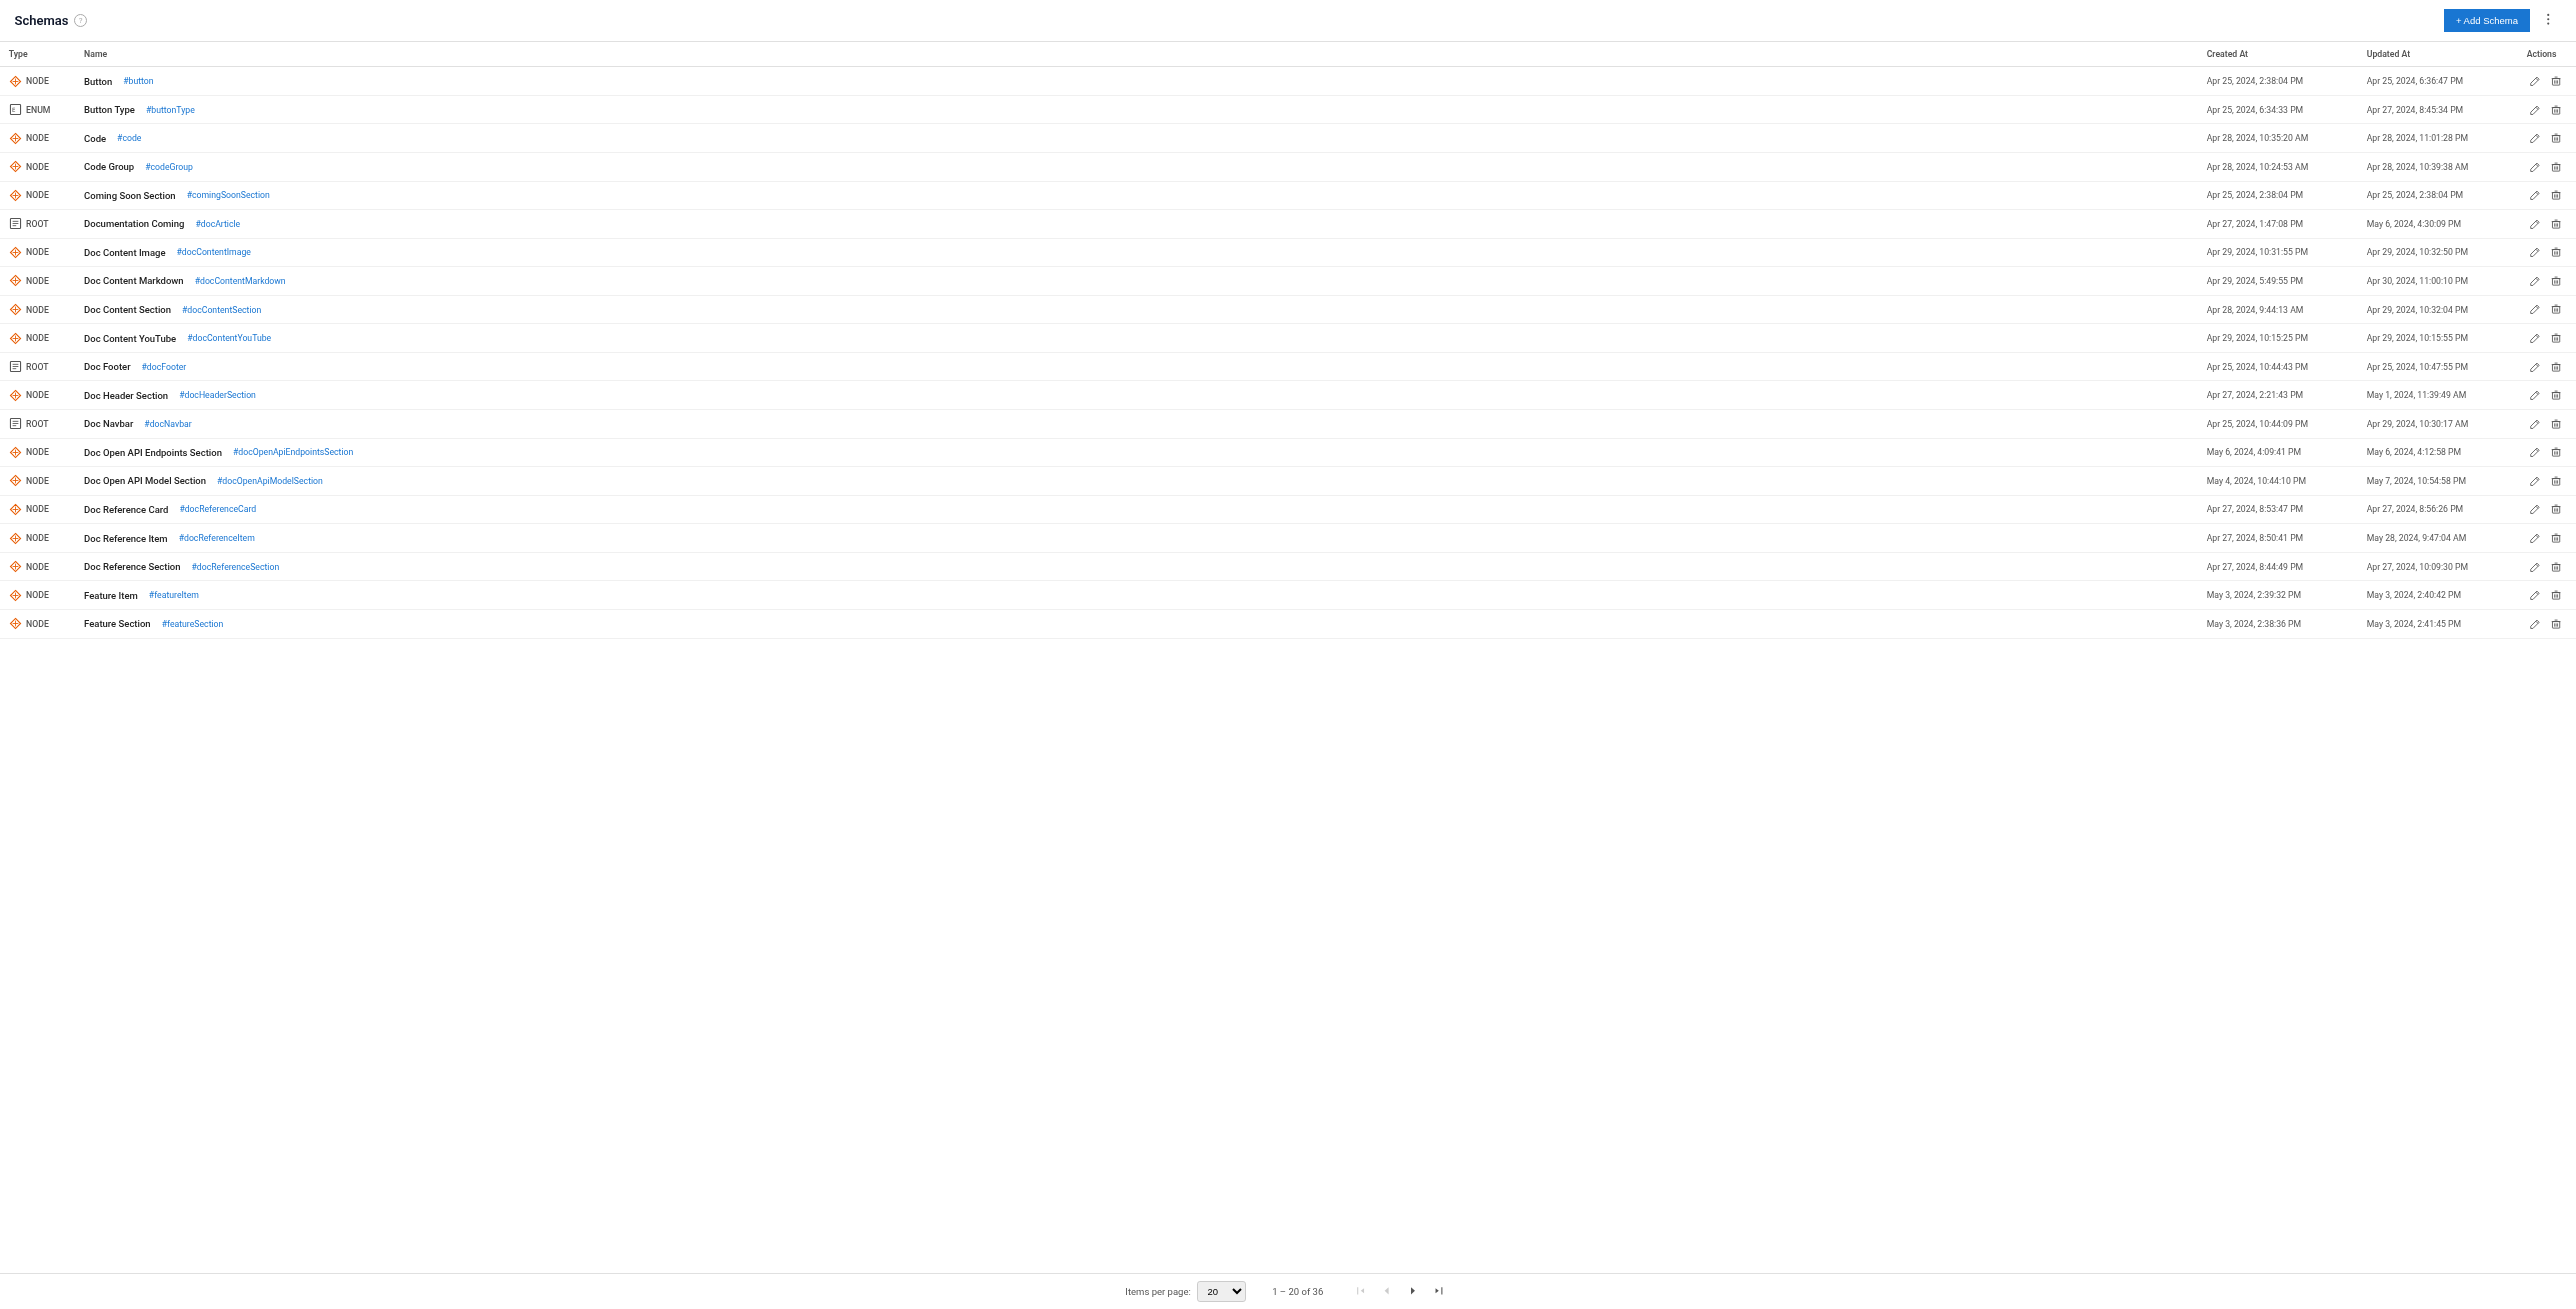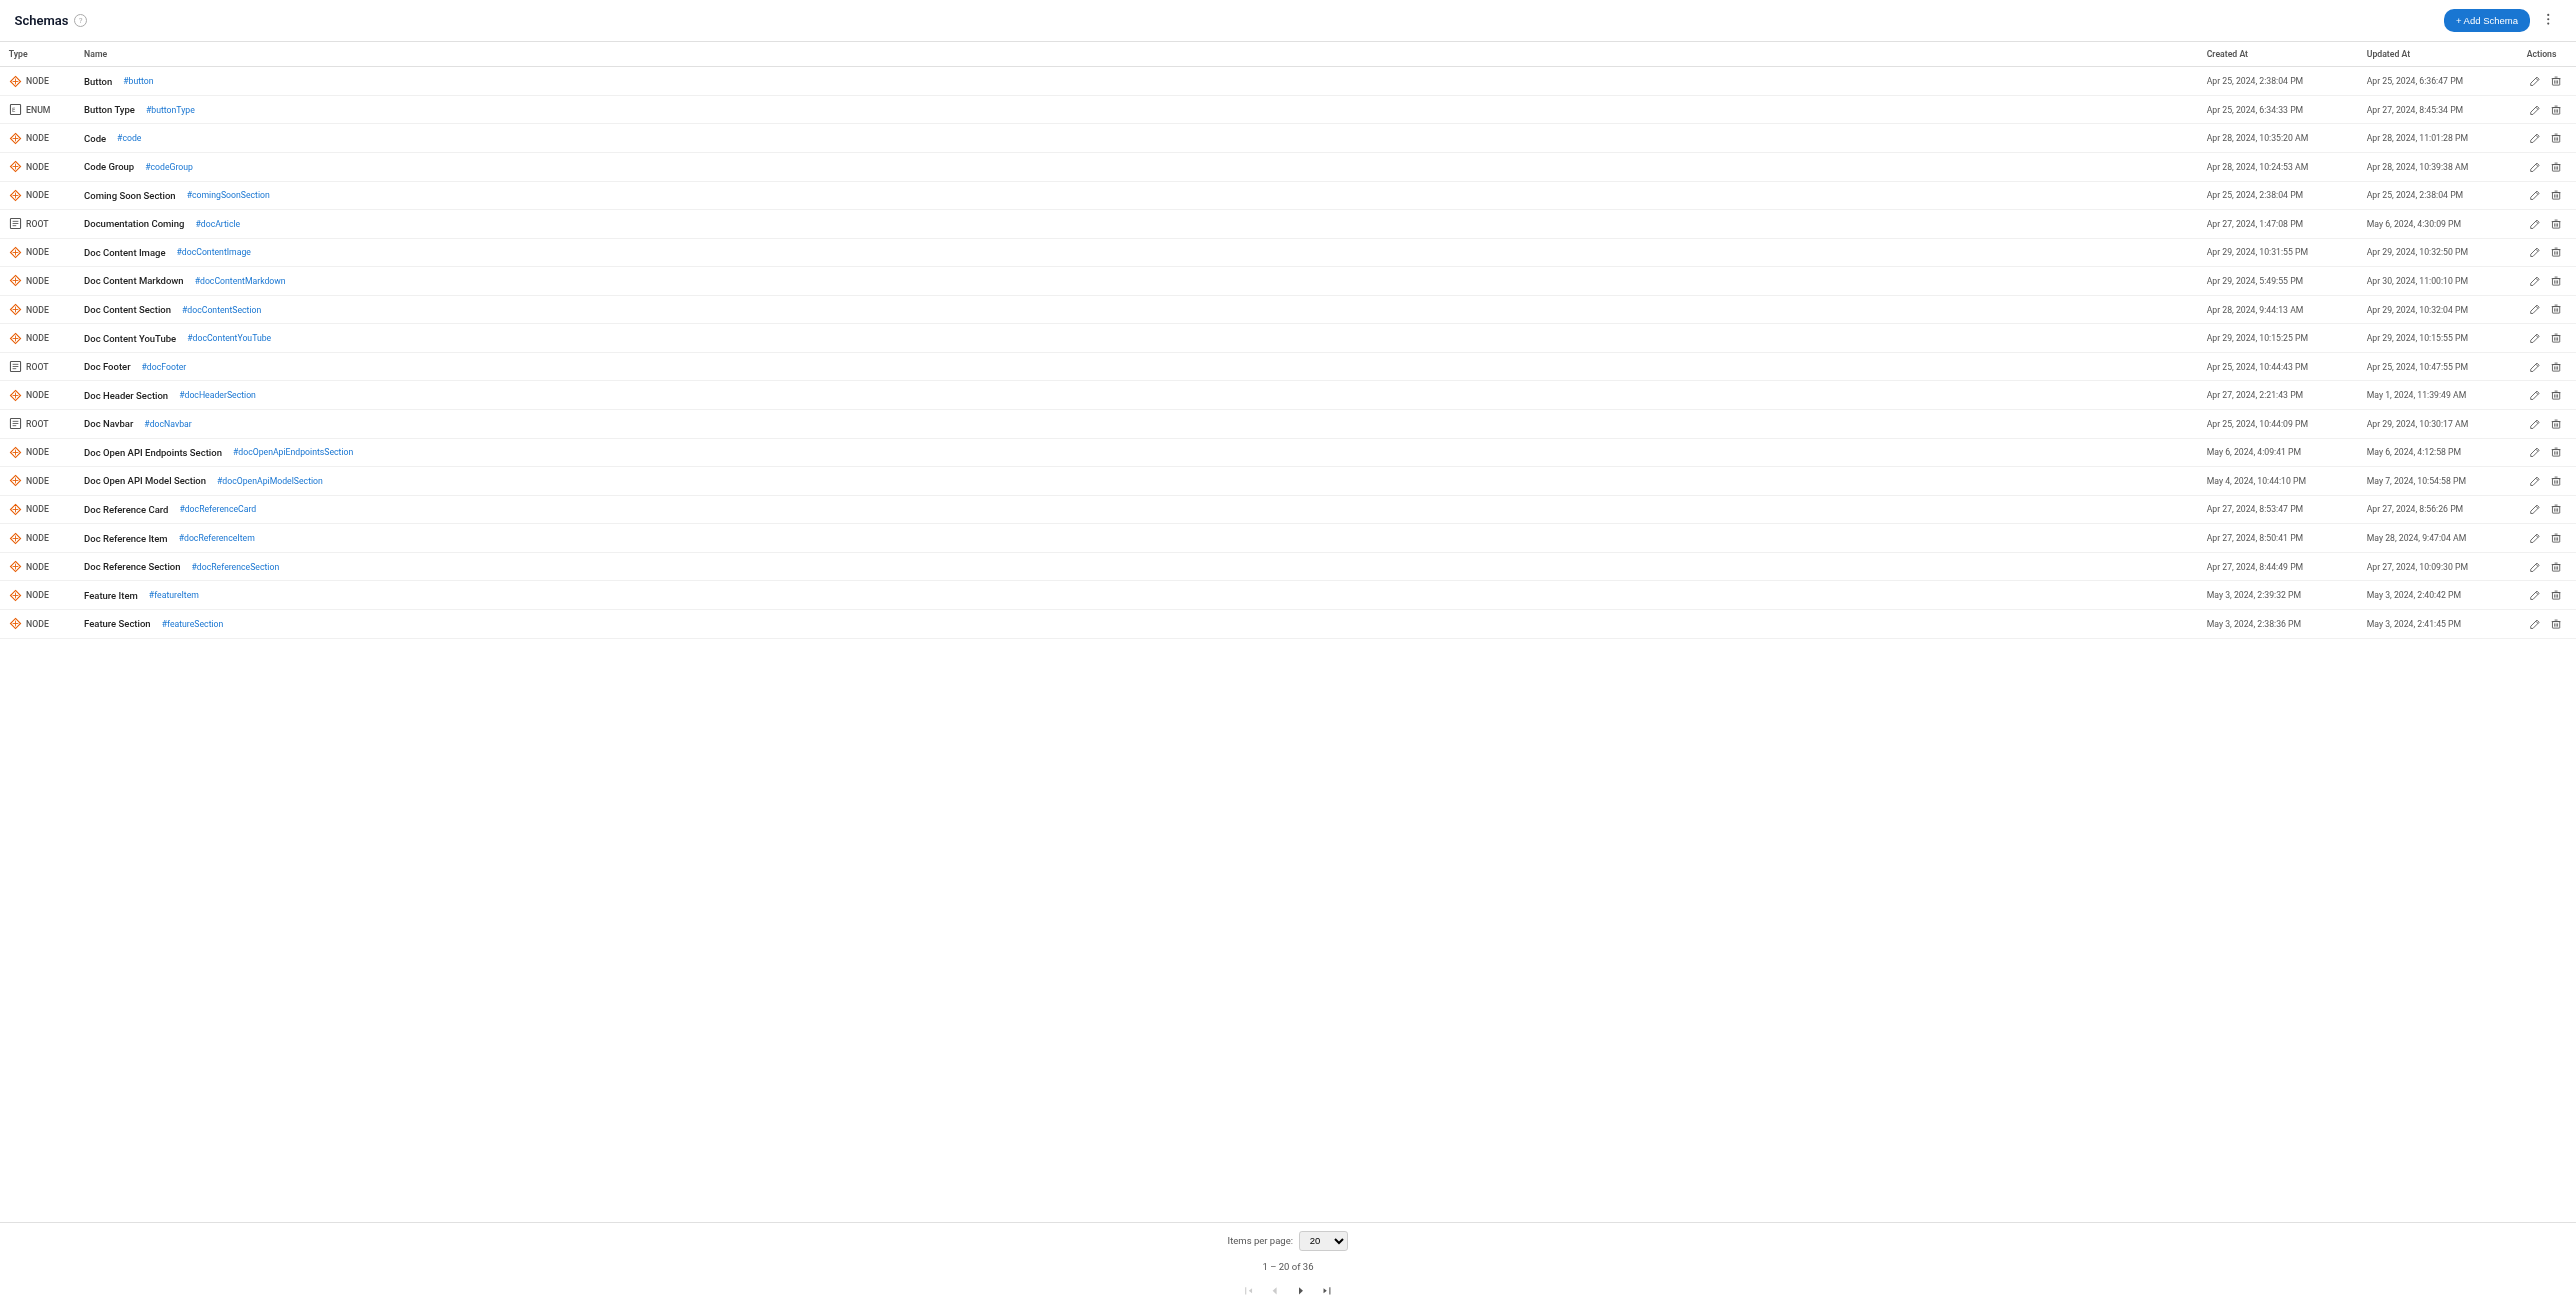--- a/index.html
+++ b/index.html
@@ -47,21 +47,21 @@
     }
     .header-right {
       display: flex;
       align-items: center;
       gap: 5.8px;
     }
     .add-schema-btn {
       background: #1976d2;
       color: #fff;
       border: none;
-      border-radius: 10px;
+      border-radius: 0;
       padding: 5.8px 11.6px;
       font-size: 9.5px;
       font-weight: 500;
       cursor: pointer;
       display: flex;
       align-items: center;
       gap: 2.9px;
     }
     .more-btn {
       background: none;
@@ -150,22 +150,21 @@
       display: flex;
       align-items: center;
     }
     .footer {
       display: flex;
       align-items: center;
       justify-content: center;
       padding: 7.3px 14.5px;
       border-top: 0.7px solid #e0e0e0;
       background: #fff;
-      gap: 10px;
-      flex-direction: column;
+      gap: 26px;
     }
     .items-per-page {
       display: flex;
       align-items: center;
       gap: 5.8px;
       font-size: 9.5px;
       color: #555;
     }
     .per-page-select {
       border: 0.7px solid #ccc;

